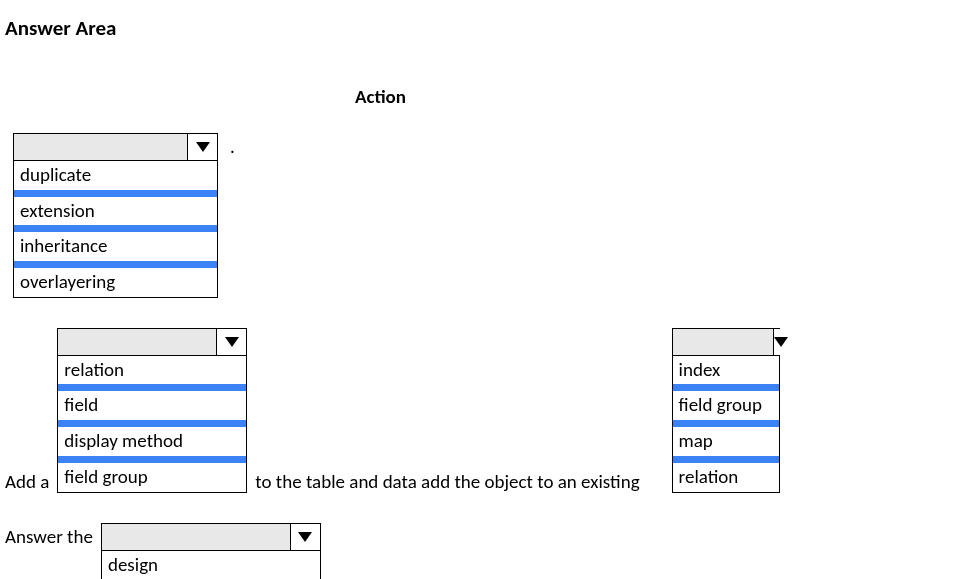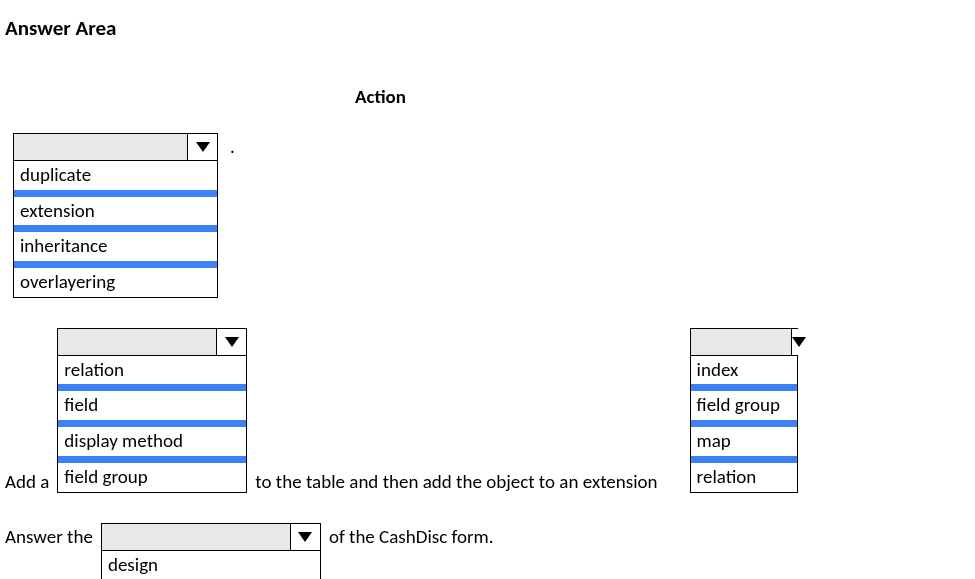--- a/index.html
+++ b/index.html
@@ -138,21 +138,21 @@
         </div>
       </div>
       <div class="options-list">
         <div class="option-item">relation</div>
         <div class="option-item">field</div>
         <div class="option-item">display method</div>
         <div class="option-item">field group</div>
       </div>
     </div>
   </span>
-  <span class="text-segment">to the table and then add the object to an extension</span>
+  <span class="text-segment">to the table and data add the object to an existing</span>
   <span class="row2-b">
     <div class="dropdown-group">
       <div class="dropdown-select">
         <div class="dropdown-value"></div>
         <div class="dropdown-arrow">
           <svg viewBox="0 0 14 10">
               <polygon points="0,0 14,0 7,10" fill="#000"></polygon>
             </svg>
         </div>
       </div>
@@ -176,14 +176,13 @@
             <polygon points="0,0 14,0 7,10" fill="#000"></polygon>
           </svg>
       </div>
     </div>
     <div class="options-list">
       <div class="option-item">design</div>
       <div class="option-item">data source</div>
       <div class="option-item">form methods</div>
     </div>
   </div>
-  <span class="text-segment">of the CashDisc form.</span>
 </div>
 
 </body></html>

